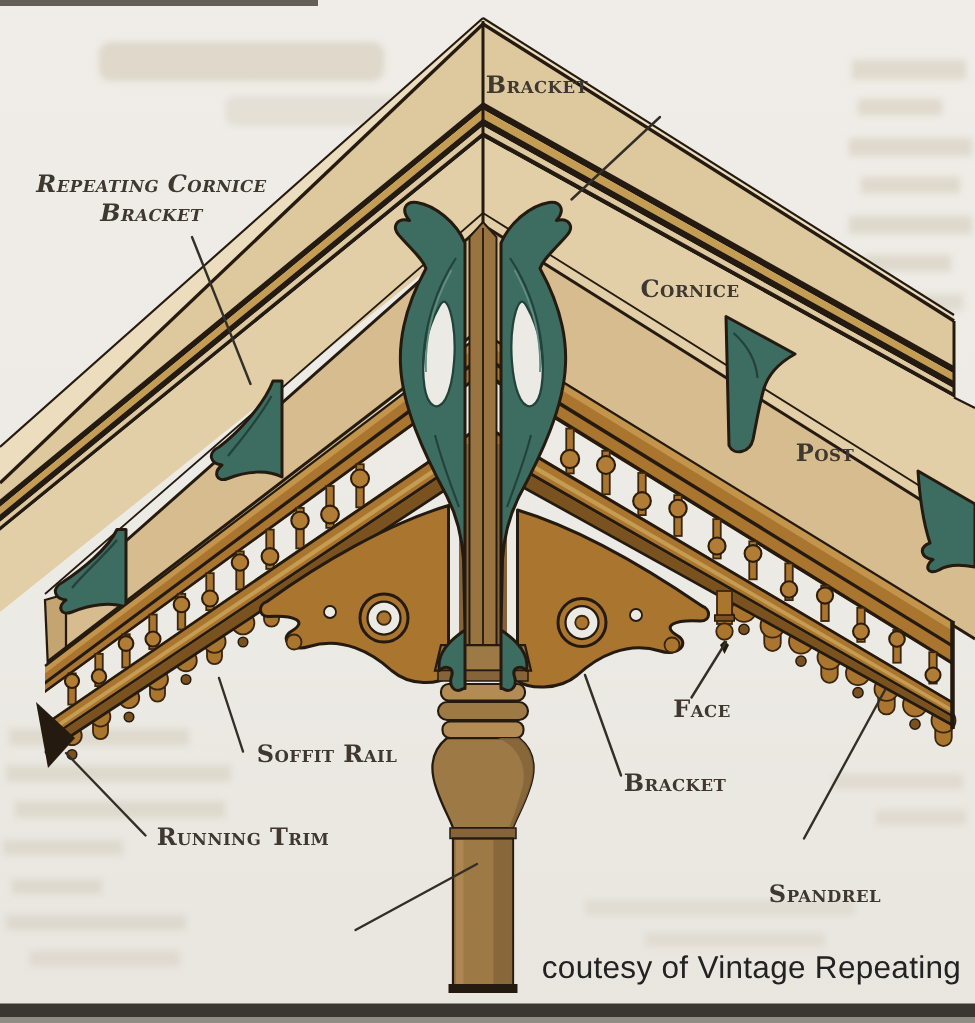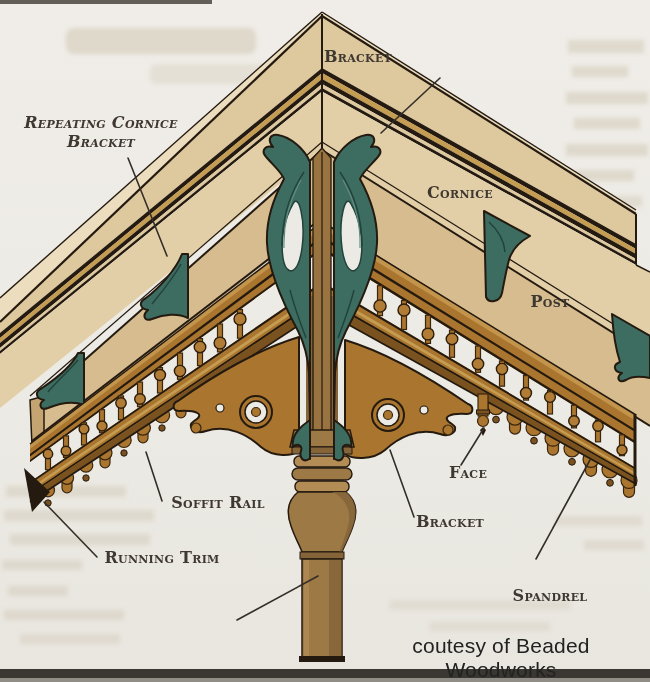--- a/index.html
+++ b/index.html
@@ -317,14 +317,14 @@
 
   <div class="lbl" style="left:320px;top:48px;width:76px;">Bracket</div>
   <div class="lbl" style="left:6px;top:114px;width:190px;font-style:italic;">Repeating Cornice Bracket</div>
   <div class="lbl" style="left:418px;top:184px;width:84px;">Cornice</div>
   <div class="lbl" style="left:512px;top:293px;width:76px;">Post</div>
   <div class="lbl" style="left:158px;top:494px;width:120px;">Soffit Rail</div>
   <div class="lbl" style="left:436px;top:464px;width:64px;">Face</div>
   <div class="lbl" style="left:92px;top:549px;width:140px;">Running Trim</div>
   <div class="lbl" style="left:402px;top:513px;width:96px;">Bracket</div>
   <div class="lbl" style="left:500px;top:559px;width:100px;margin-top:28px;">Spandrel</div>
-  <div class="caption" style="left:356px;top:634px;width:290px;">coutesy of Beaded Woodworks</div>
+  <div class="caption" style="left:356px;top:634px;width:290px;">coutesy of Vintage Repeating</div>
 </div>
 
 </body></html>

